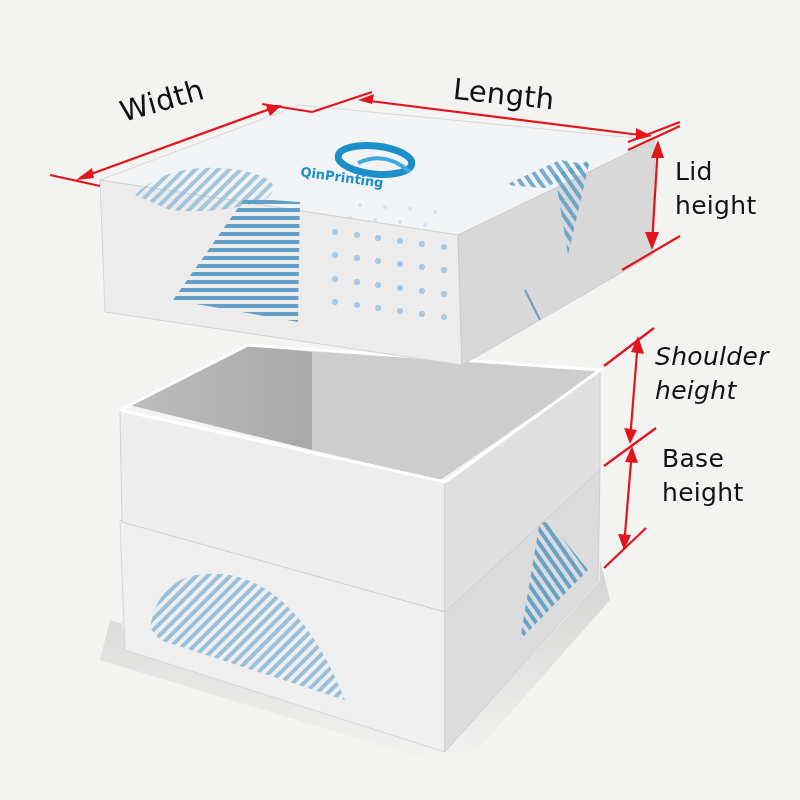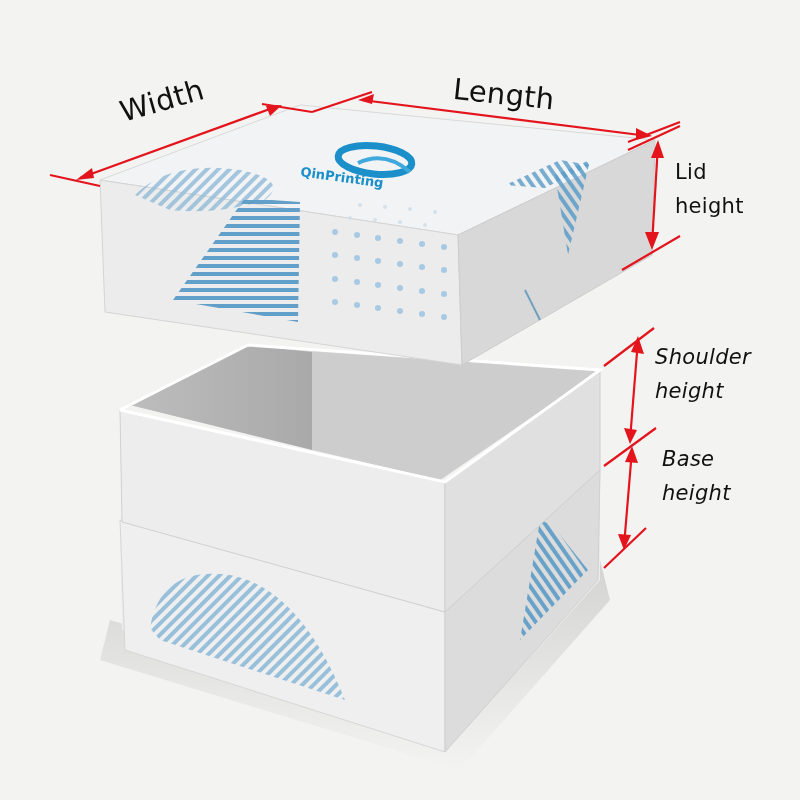--- a/index.html
+++ b/index.html
@@ -1,24 +1,24 @@
 <!DOCTYPE html>
 <html><head>
 <meta charset="utf-8">
 <style>
   html, body { margin:0; padding:0; }
   body { width:800px; height:800px; overflow:hidden; background:#f3f3f2; position:relative; font-family:"DejaVu Sans", sans-serif; }
   #stage { position:absolute; left:0; top:0; width:800px; height:800px; }
-  .label { position:absolute; color:#111; font-family:"DejaVu Sans", sans-serif; font-size:21px; line-height:34px; letter-spacing:0.3px; white-space:nowrap; }
+  .label { position:absolute; color:#111; font-family:"DejaVu Sans", sans-serif; font-size:25px; line-height:34px; letter-spacing:0.3px; white-space:nowrap; }
   .label-multi { white-space:pre-line; }
   #lbl-width { left:116px; top:96px; transform:rotate(-16deg); transform-origin:left top; font-size:29px; }
   #lbl-length { left:455px; top:72px; transform:rotate(6deg); transform-origin:left top; font-size:29px; }
   #lbl-lid { left:675px; top:155px; }
   #lbl-shoulder { left:655px; top:340px;font-style:italic; }
-  #lbl-base { left:662px; top:442px;font-style:italic; }
+  #lbl-base { left:662px; top:442px; }
 </style>
 </head>
 <body>
 
 <svg id="stage" viewBox="0 0 800 800" xmlns="http://www.w3.org/2000/svg">
   <defs>
     <pattern id="stripesH" width="8" height="8" patternUnits="userSpaceOnUse">
       <rect width="8" height="4" fill="#5b9cc7"></rect>
     </pattern>
     <pattern id="stripesD" width="8" height="8" patternUnits="userSpaceOnUse" patternTransform="rotate(45)">

